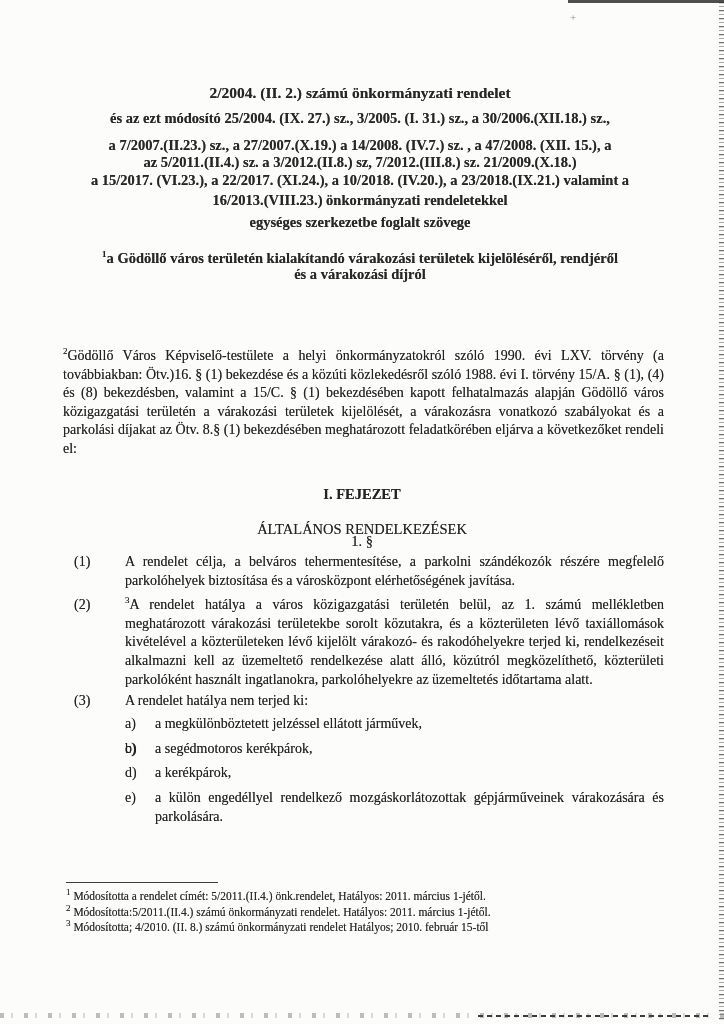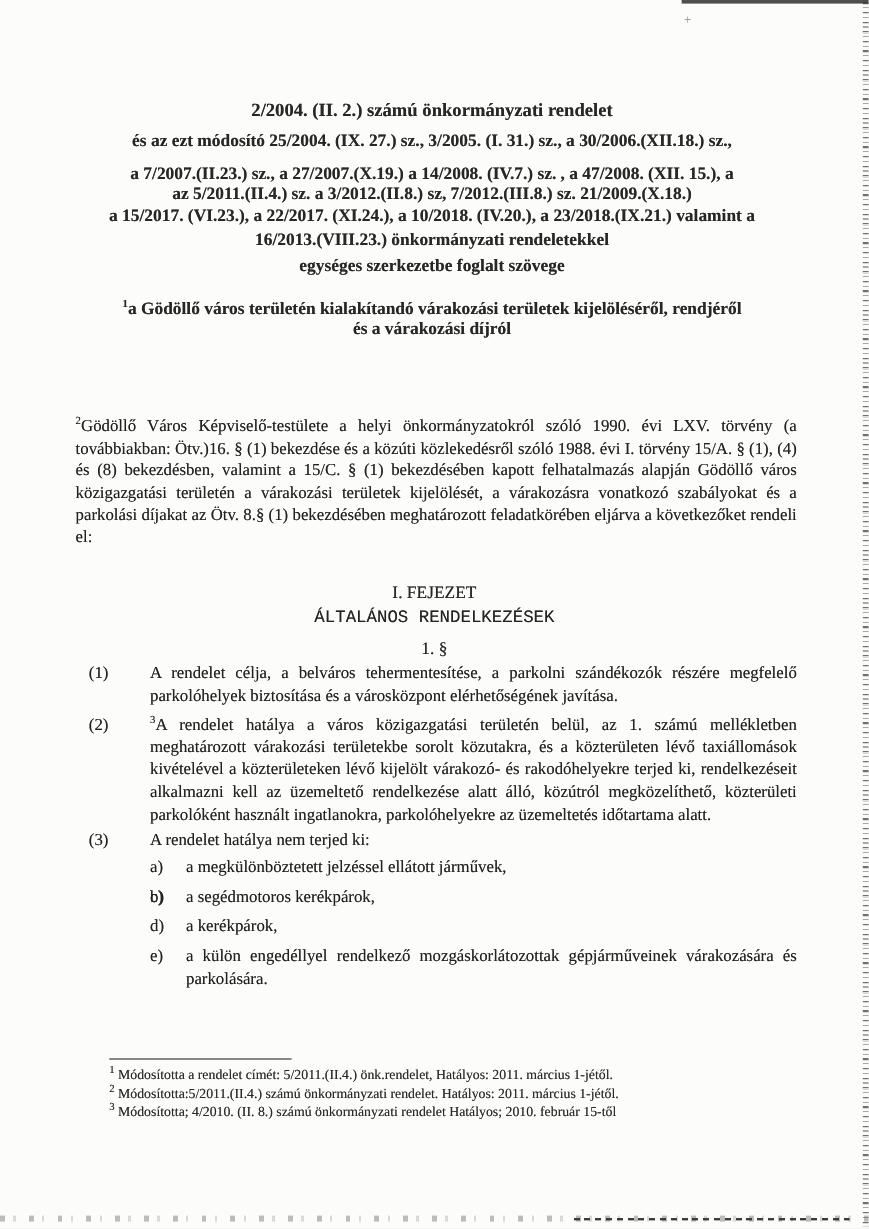--- a/index.html
+++ b/index.html
@@ -27,33 +27,33 @@
   .t-subj{margin-top:20px;}
   .t-subj2{}
   sup{font-size:9px;line-height:0;vertical-align:super;}
   
   #preamble{
     position:absolute;top:347px;left:63px;width:601px;
     font-size:14px;line-height:18.6px;text-align:justify;
   }
   
   .chead{position:absolute;left:0;right:0;text-align:center;font-size:14.5px;line-height:17px;color:#242424;}
-  #chap-num{top:486px;}
-  #chap-title{top:507px;font-family:Liberation Mono, monospace;}
+  #chap-num{top:486px;font-weight:bold;}
+  #chap-title{top:521px;}
   #chap-section{top:533px;}
   
   #content{position:absolute;top:553px;left:63px;width:601px;font-size:14px;line-height:18.6px;}
   .para{position:relative;padding-left:62px;text-align:justify;margin-bottom:6px;}
   .para .pnum{position:absolute;left:11px;top:0;}
   .para-2{margin-bottom:3px;}
   .para-3{margin-bottom:4px;text-align:left;}
   .item{position:relative;padding-left:92px;text-align:justify;margin-bottom:6.2px;}
   .item .letter{position:absolute;left:62px;top:0;}
   
-  #footnotes{position:absolute;top:882px;left:66px;width:620px;font-size:11.5px;line-height:15.6px;color:#2a2a2a;margin-left:25px;}
+  #footnotes{position:absolute;top:882px;left:66px;width:620px;font-size:11.5px;line-height:15.6px;color:#2a2a2a;}
   #fn-rule{width:152px;border:0;border-top:1.5px solid #3c3c3c;margin:0 0 6px 0;}
   .fn{margin:0;}
   
   #edge-top{position:absolute;top:0;left:568px;width:156px;height:3px;background:#303030;opacity:.85;}
   #plus-mark{position:absolute;top:11px;left:570px;font-size:11px;color:#8d8d8d;text-shadow:none;}
   #edge-right{
     position:absolute;top:2px;right:0;width:5px;height:1020px;opacity:.8;
     background:repeating-linear-gradient(180deg,
       rgba(45,45,45,.85) 0 1px, rgba(110,110,110,.3) 1px 2px,
       rgba(255,255,255,0) 2px 4px, rgba(60,60,60,.55) 4px 5px,

